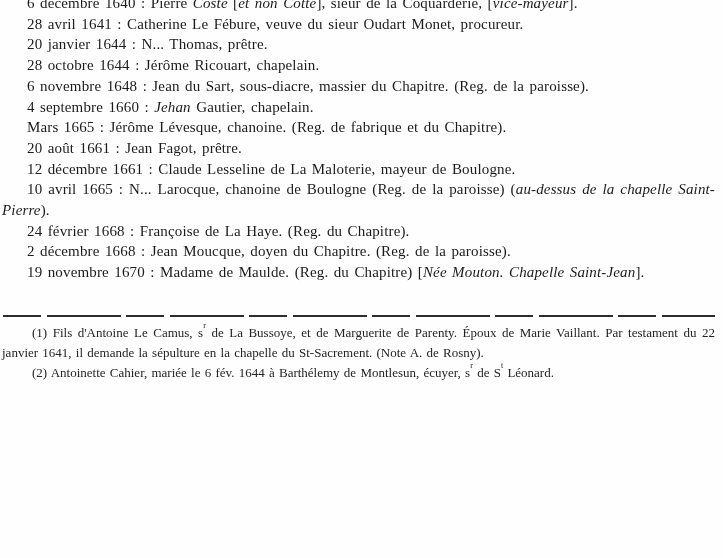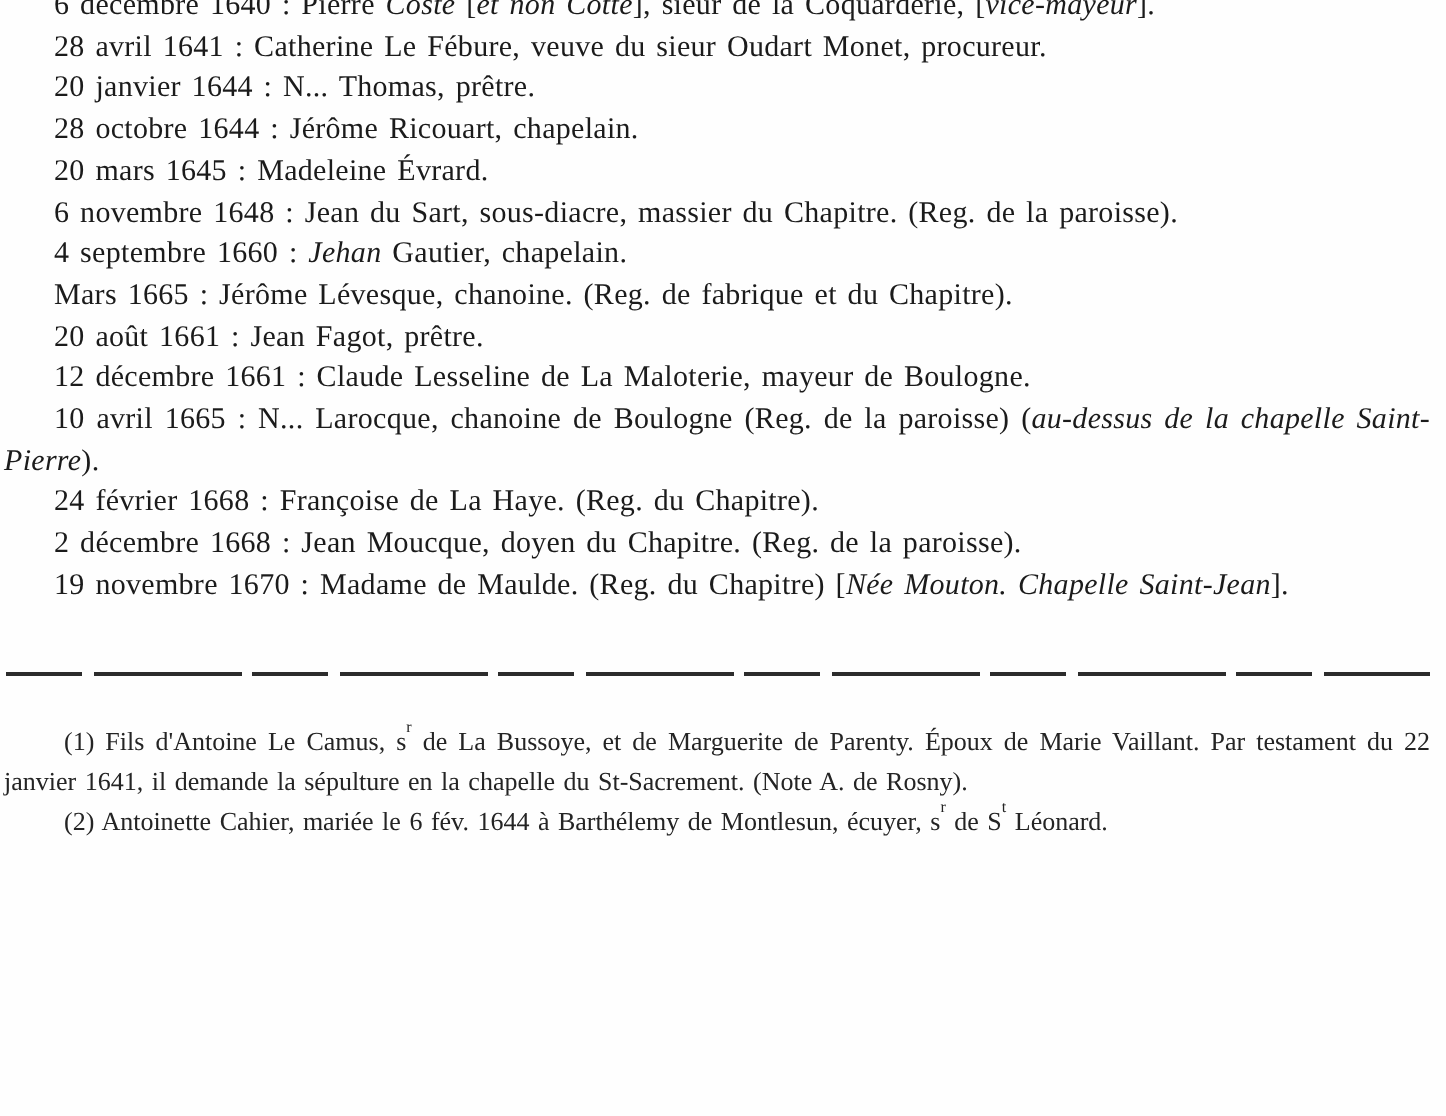--- a/index.html
+++ b/index.html
@@ -56,33 +56,32 @@
       repeating-linear-gradient(90deg,
         #2c2c2c 0px, #2c2c2c 38px,
         rgba(44,44,44,0) 38px, rgba(44,44,44,0) 44px,
         #2c2c2c 44px, #2c2c2c 118px,
         rgba(44,44,44,0) 118px, rgba(44,44,44,0) 123px);
     background-position: 0 1px;
     background-size: 123px 1.6px;
     background-repeat: repeat-x;
   }
   .footnotes {
-    margin-top: 23px;
+    margin-top: 6px;
   }
 </style>
 </head>
 <body>
 
 <div class="page">
   <div class="main-text" id="entries">
       <p class="entry"><span>6 décembre 1640 : Pierre </span><span class="it">Coste</span><span> [</span><span class="it">et non Cotte</span><span>],  sieur de la Coquarderie, [</span><span class="it">vice-mayeur</span><span>].</span></p>
       <p class="entry"><span>28 avril 1641 : Catherine Le Fébure, veuve du sieur Oudart Monet, procureur.</span></p>
       <p class="entry"><span>20 janvier 1644 : N... Thomas, prêtre.</span></p>
       <p class="entry"><span>28 octobre 1644 : Jérôme Ricouart, chapelain.</span></p>
-      <p class="entry"><span>20 mars 1645 : Madeleine Évrard.</span></p>
       <p class="entry"><span>6 novembre 1648 : Jean du Sart, sous-diacre, massier du Chapitre. (Reg. de la paroisse).</span></p>
       <p class="entry"><span>4 septembre 1660 : </span><span class="it">Jehan</span><span> Gautier, chapelain.</span></p>
       <p class="entry"><span>Mars 1665 : Jérôme Lévesque, chanoine. (Reg. de fabrique et du Chapitre).</span></p>
       <p class="entry"><span>20 août 1661 : Jean Fagot, prêtre.</span></p>
       <p class="entry"><span>12 décembre 1661 : Claude Lesseline de La Maloterie, mayeur de Boulogne.</span></p>
       <p class="entry"><span>10 avril 1665 : N... Larocque, chanoine de Boulogne (Reg. de la paroisse) (</span><span class="it">au-dessus de la chapelle Saint-Pierre</span><span>).</span></p>
       <p class="entry"><span>24 février 1668 : Françoise de La Haye. (Reg. du Chapitre).</span></p>
       <p class="entry"><span>2 décembre 1668 : Jean Moucque, doyen du Chapitre. (Reg. de la paroisse).</span></p>
       <p class="entry"><span>19 novembre 1670 : Madame de Maulde. (Reg. du Chapitre) [</span><span class="it">Née Mouton. Chapelle Saint-Jean</span><span>].</span></p>
     </div>

